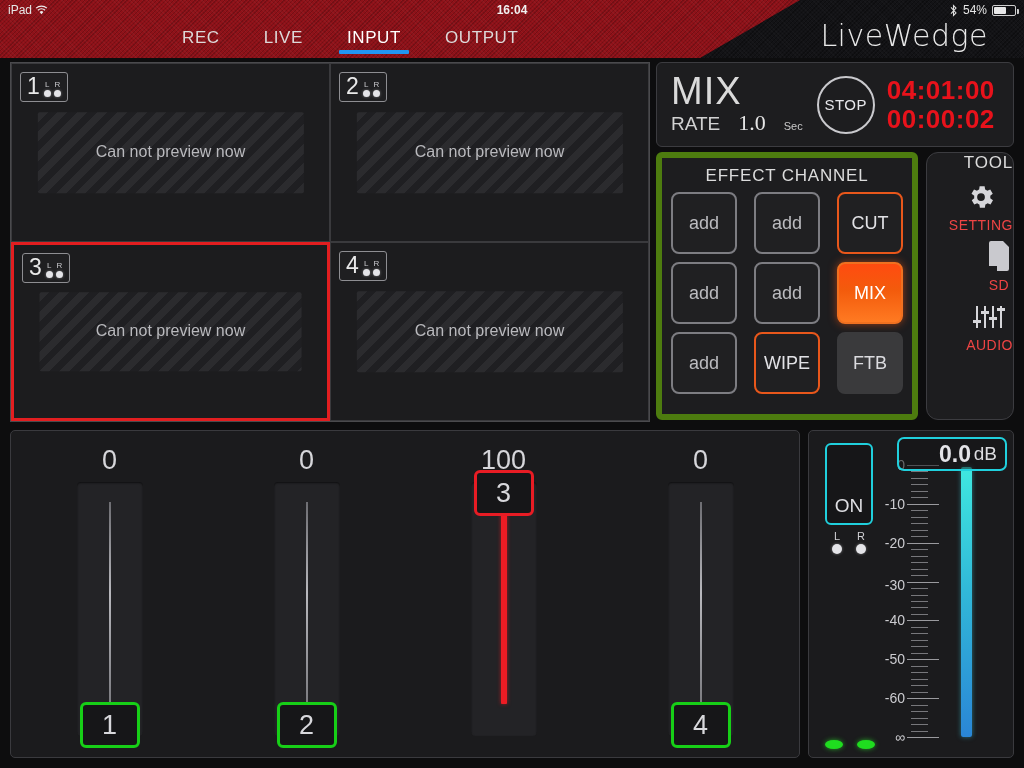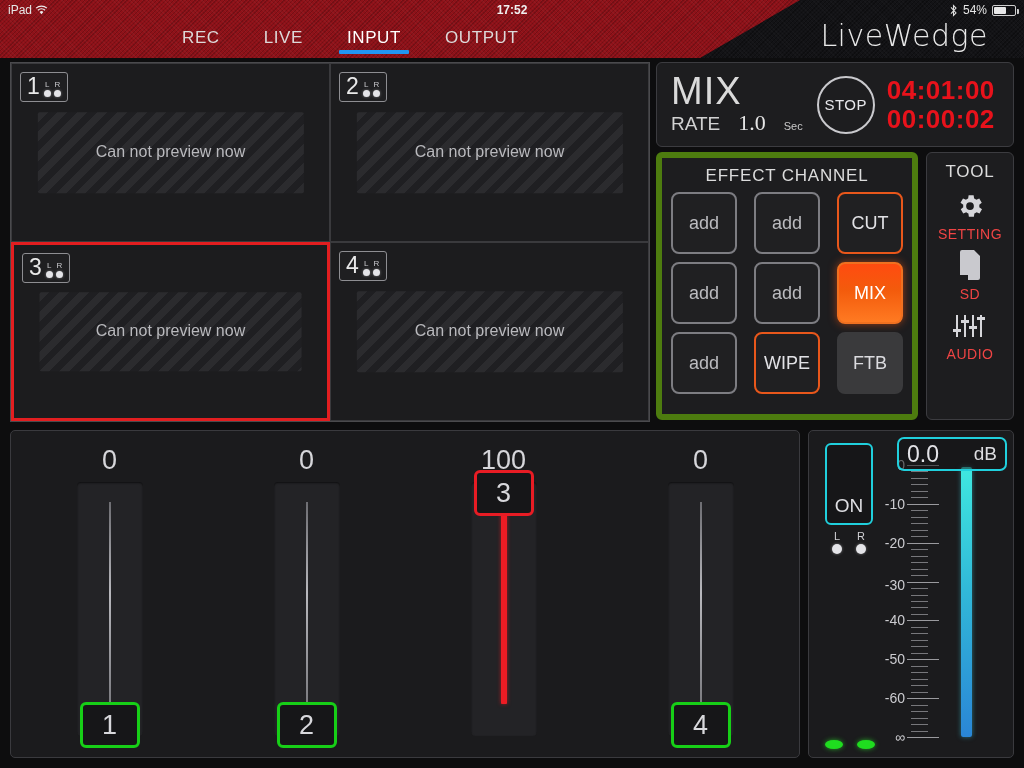--- a/index.html
+++ b/index.html
@@ -150,22 +150,22 @@
     border-color: #f07020;
     background: linear-gradient(180deg, #ff4b10 0%, #f35b0c 45%, #ff7a22 100%);
     color: #ffffff;
     box-shadow: 0 0 9px rgba(255,90,20,.55);
   }
   .fx-btn.ftb { background: #3a3a3c; border-color: #3a3a3c; color: #dcdce0; }
 
   
   #tool-panel {
     position: absolute; left: 926px; top: 152px; width: 88px; height: 268px;
-    background: #1d1d1f; border: 1px solid #3c3c40; border-radius: 6px;
-    display: flex; flex-direction: column; align-items: center; padding-top: 9px;
+    background: #1d1d1f; border: 1px solid #3c3c40; border-radius: 12px;
+    display: flex; flex-direction: column; align-items: flex-end; 
   }
   #tool-title { font-size: 17px; color: #dcdcdc; letter-spacing: .8px; }
   .tool-item { display: flex; flex-direction: column; align-items: center; cursor: pointer; margin-top: 6px; }
   .tool-ico { height: 36px; display: flex; align-items: center; justify-content: center; }
   .tool-lbl { font-size: 14px; color: #ef4444; letter-spacing: .5px; margin-top: 2px; }
 
   
   #fader-panel {
     position: absolute; left: 10px; top: 430px; width: 790px; height: 328px;
     background: #1b1b1d; border: 1px solid #3a3a3e; border-radius: 5px;
@@ -238,21 +238,21 @@
     background: linear-gradient(180deg, #3fe8e0 0%, #31b9d8 45%, #2a86d6 100%);
     border-radius: 2px;
     box-shadow: 0 0 5px rgba(60,200,220,.5);
   }
   #db-readout {
     position: absolute; left: 88px; top: 6px; width: 110px; height: 34px;
     border: 2px solid #20d0dd; border-radius: 7px; background: rgba(20,20,22,.55);
     display: flex; align-items: center; justify-content: space-between;
     padding: 0 8px; cursor: pointer; z-index: 5;
   }
-  #db-value { font-size: 23px; color: #e4e4e8; font-weight: 400; }
+  #db-value { font-size: 23px; color: #e4e4e8; font-weight: 700; margin-left: 32px; }
   #db-unit { font-size: 19px; color: #dcdce0; }
 
   #led-row { position: absolute; left: 16px; bottom: 8px; display: flex; gap: 14px; }
   .led { width: 18px; height: 9px; border-radius: 50%; background: #1fdd1f;
          box-shadow: 0 0 5px rgba(40,220,40,.7); }
 </style>
 </head>
 <body>
 
 <div id="topbar">
@@ -274,21 +274,21 @@
         <svg width="9" height="13" viewBox="0 0 9 13">
           <path d="M2 3.4 L7 9 L4.5 11.5 V1.5 L7 4 L2 9.6" stroke="#ddd" stroke-width="1.1" fill="none"></path>
         </svg>
       </span>
       <span>54%</span>
       <span class="battery-shell">
         <span class="battery-fill" id="battery-fill" style="width: 11.88px;"></span>
       </span>
     </div>
   </div>
-  <div id="clock">17:52</div>
+  <div id="clock">16:04</div>
 
   <div id="nav">
     <div class="nav-tab">REC</div>
     <div class="nav-tab">LIVE</div>
     <div class="nav-tab active">INPUT</div>
     <div class="nav-tab">OUTPUT</div>
   </div>
 
   <div id="logo">LiveWedge</div>
 </div>

